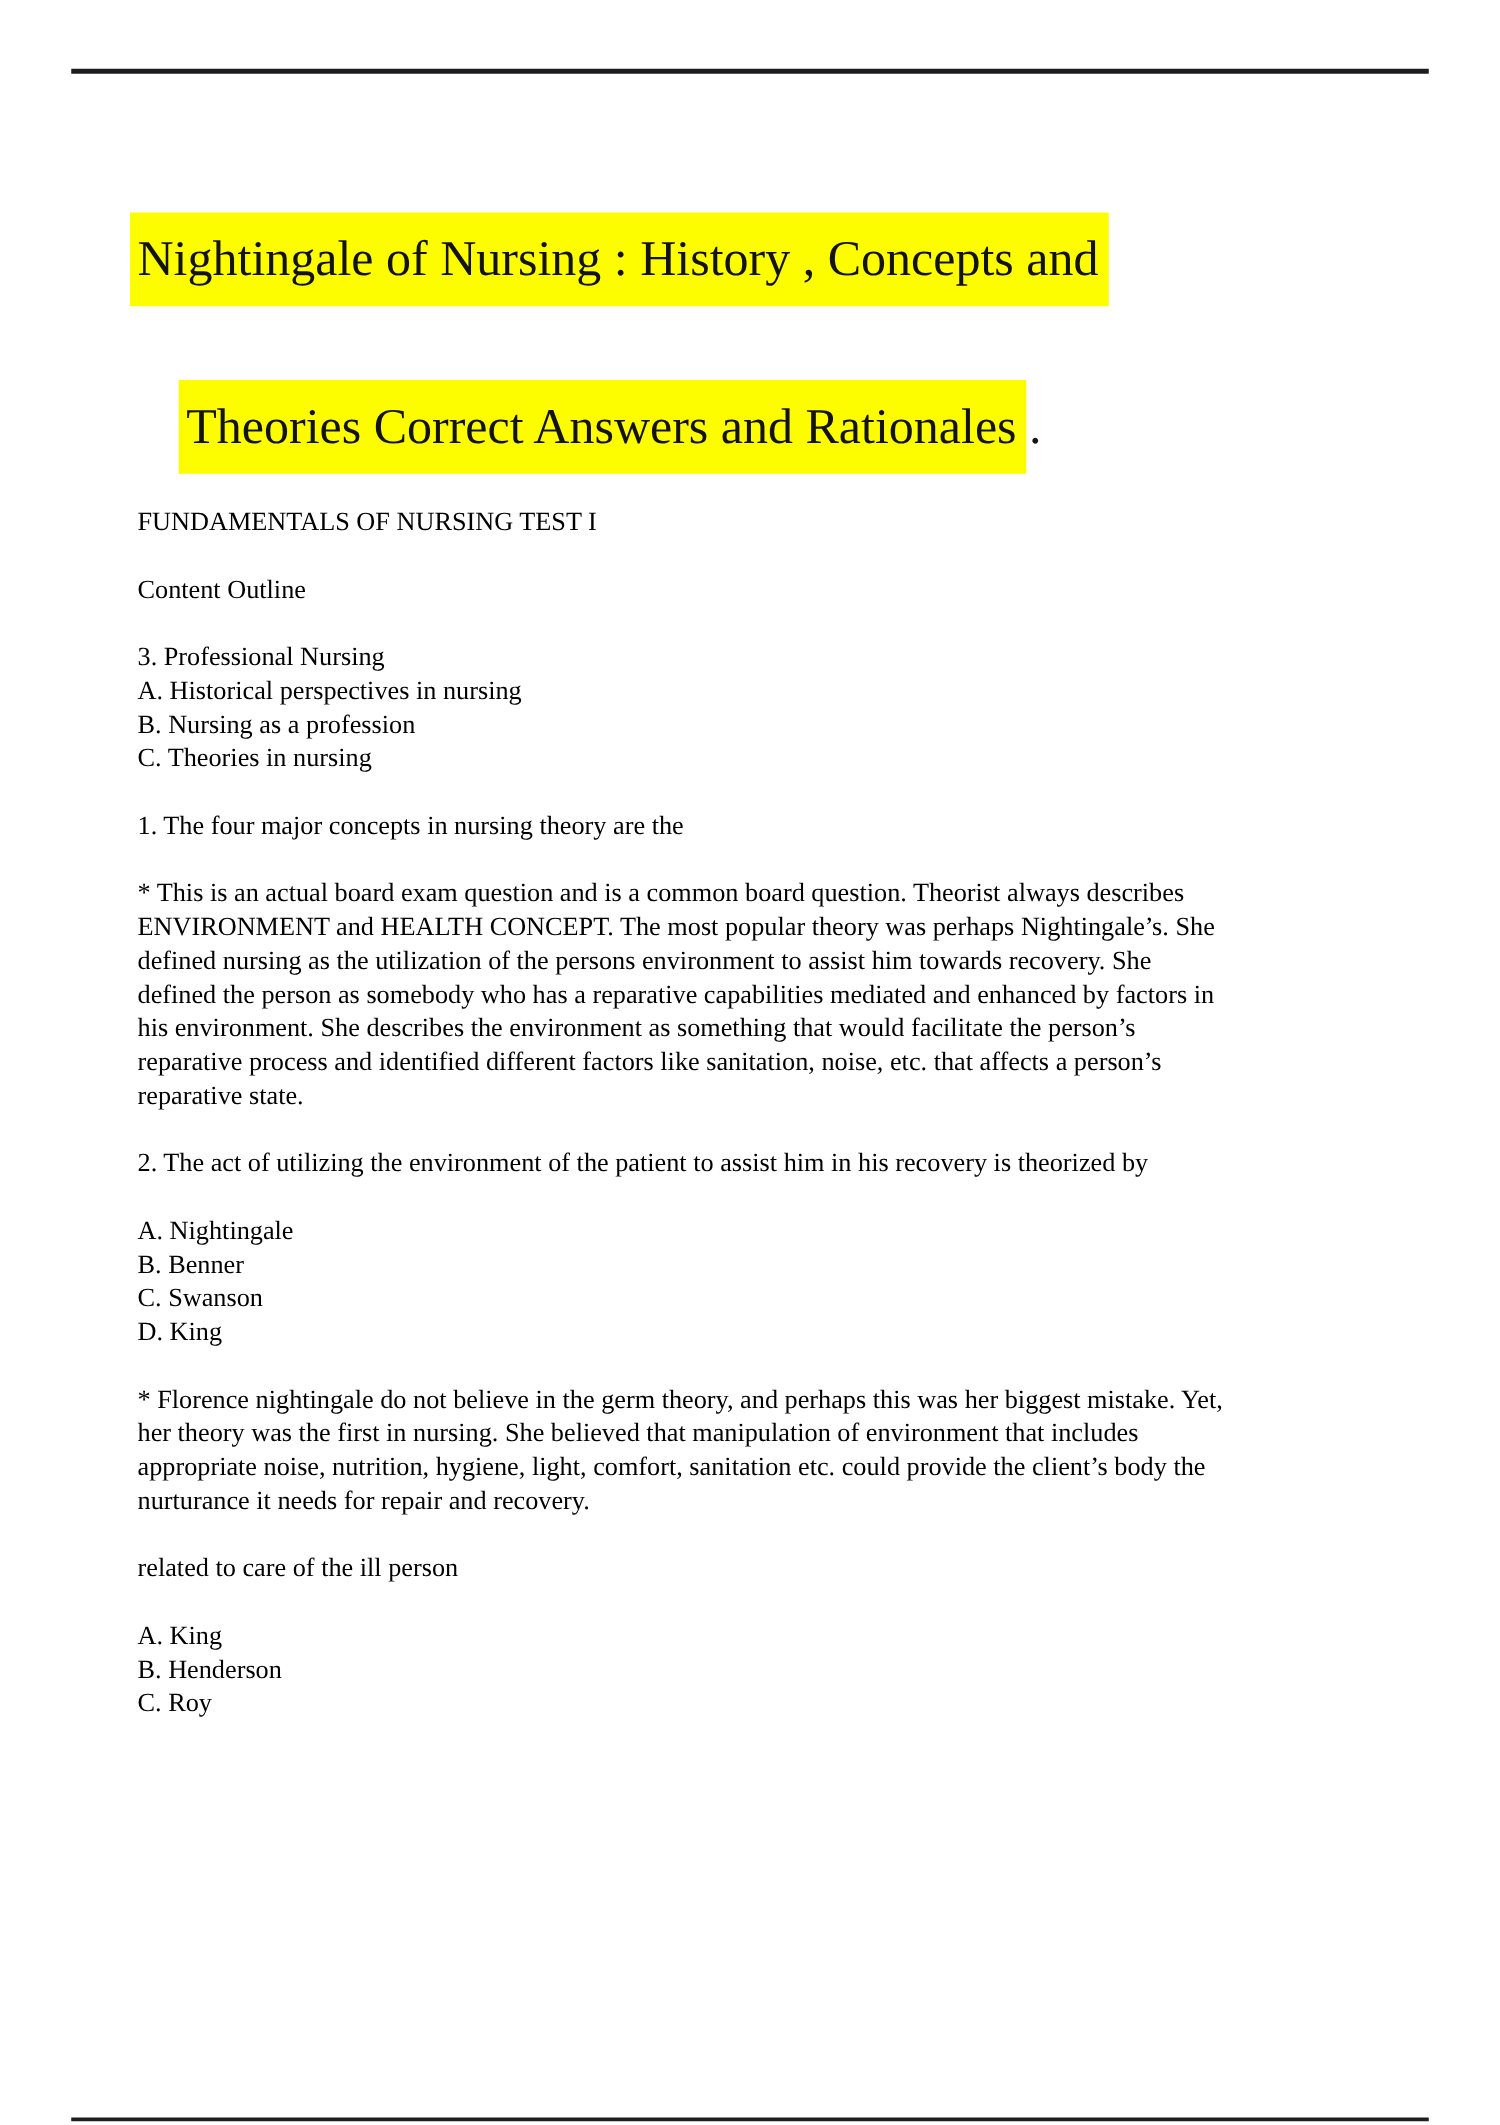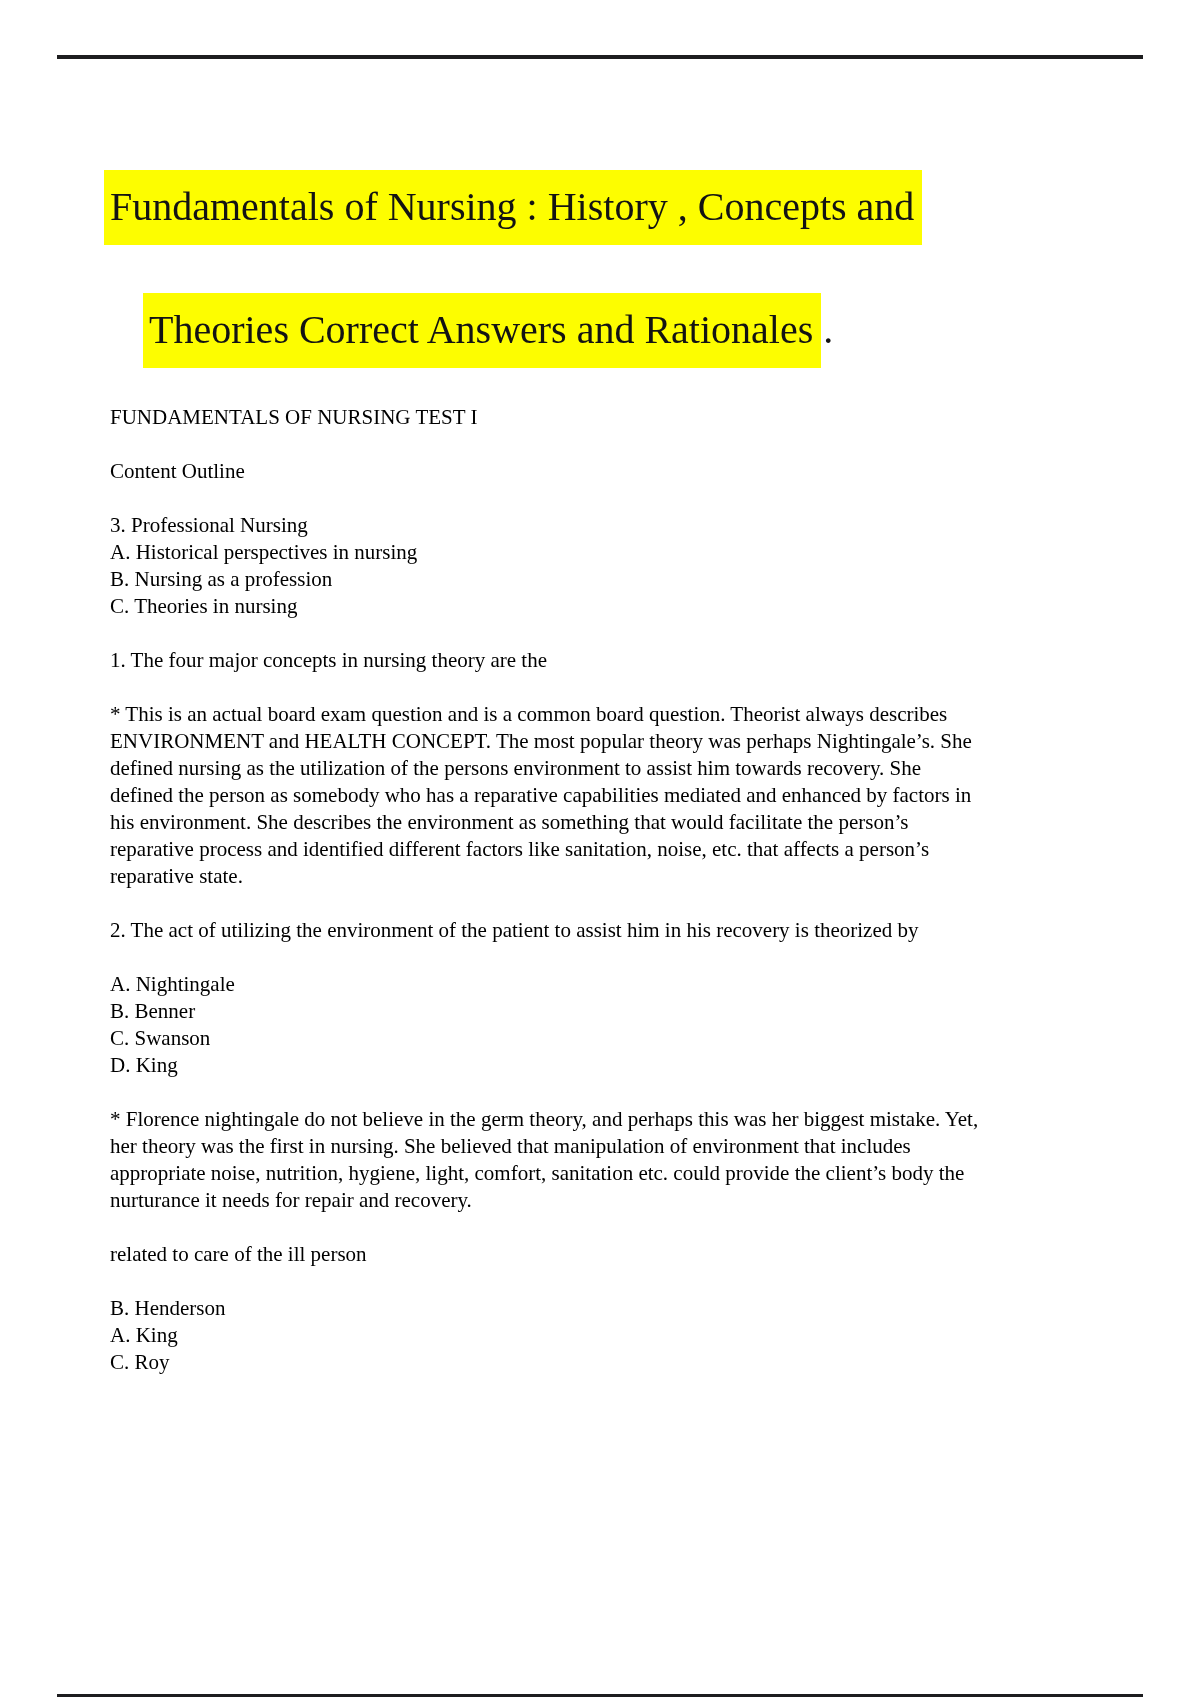--- a/index.html
+++ b/index.html
@@ -15,41 +15,41 @@
   .rule-top{top:55px;height:4px;}
   .rule-bottom{top:1694px;height:3px;}
 
   .title-line{
     position:absolute;left:104px;
     font-size:40px;
     white-space:nowrap;
     color:#131313;
   }
   .title-line-1{top:183px;}
-  .title-line-2{top:306px;padding-left:39px;}
+  .title-line-2{top:317px;padding-left:39px;}
   .hl{background:#fdfd00;padding:14px 8px 16px 6px;}
   .title-period{padding-left:2px;}
 
   .doc-body{
     position:absolute;left:110px;top:404px;width:1010px;
     font-size:21px;line-height:27px;
     color:#000000;
   }
   .block + .block{margin-top:27px;}
   .line{white-space:nowrap;height:27px;}
 </style>
 </head>
 <body>
 
 <div class="page">
 
   <div class="rule rule-top"></div>
 
   <div class="title-line title-line-1">
-    <span class="hl" style="background: rgb(253, 253, 0);">Fundamentals of Nursing : History , Concepts and</span>
+    <span class="hl" style="background: rgb(253, 253, 0);">Nightingale of Nursing : History , Concepts and</span>
   </div>
 
   <div class="title-line title-line-2">
     <span class="hl" style="background: rgb(253, 253, 0);">Theories Correct Answers and Rationales</span><span class="title-period">.</span>
   </div>
 
   <div class="doc-body" id="doc-body">
       <div class="block">
         <div class="line">FUNDAMENTALS OF NURSING TEST I</div>
       </div>
@@ -86,21 +86,21 @@
       <div class="block">
         <div class="line">* Florence nightingale do not believe in the germ theory, and perhaps this was her biggest mistake. Yet,</div>
         <div class="line">her theory was the first in nursing. She believed that manipulation of environment that includes</div>
         <div class="line">appropriate noise, nutrition, hygiene, light, comfort, sanitation etc. could provide the client’s body the</div>
         <div class="line">nurturance it needs for repair and recovery.</div>
       </div>
       <div class="block">
         <div class="line">related to care of the ill person</div>
       </div>
       <div class="block">
+        <div class="line">A. King</div>
         <div class="line">B. Henderson</div>
-        <div class="line">A. King</div>
         <div class="line">C. Roy</div>
       </div>
     </div>
 
   <div class="rule rule-bottom"></div>
 
 </div>
 
 </body></html>

